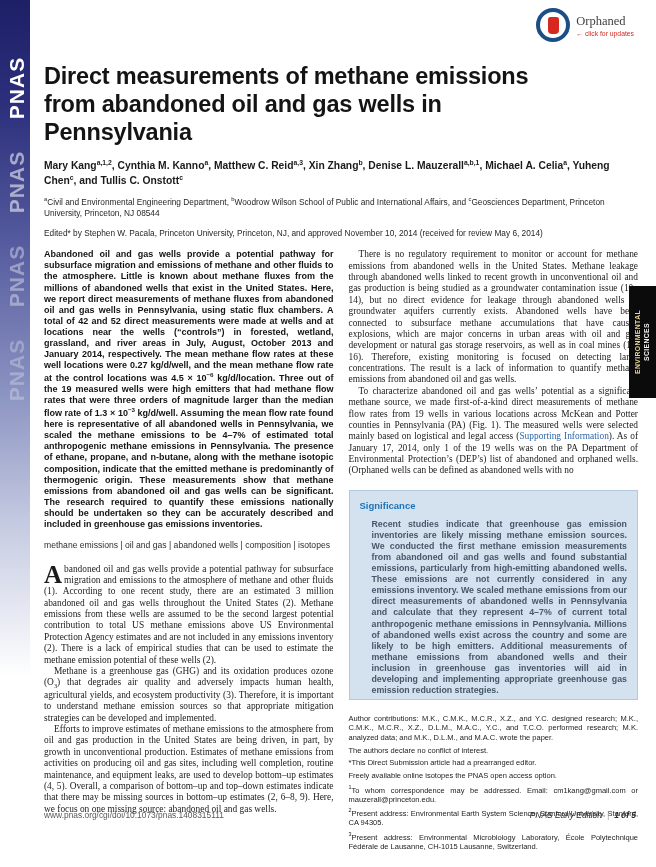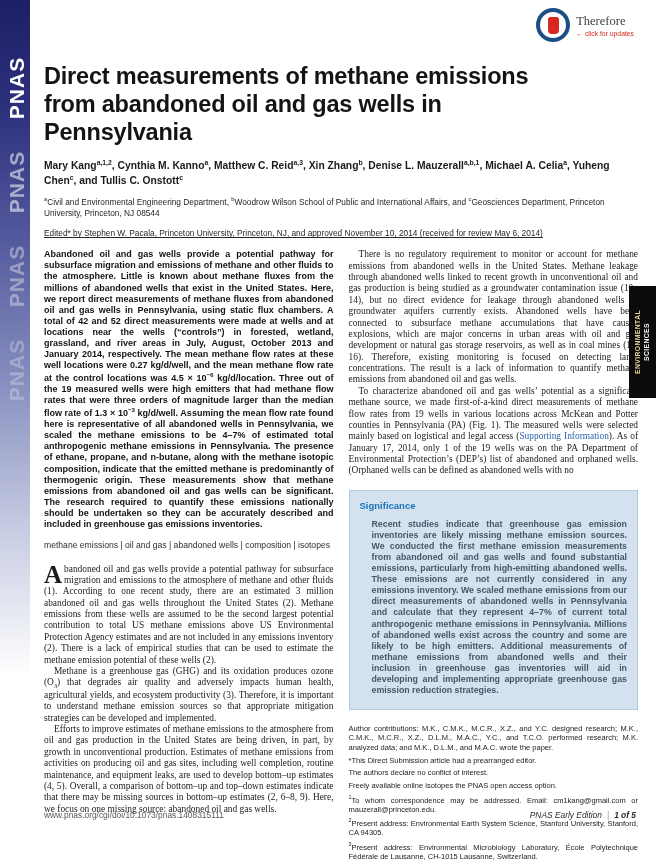--- a/index.html
+++ b/index.html
@@ -47,21 +47,21 @@
   
   .content { padding:10px 18px 0 44px; }
   h1.title {
     margin:52px 70px 0 0; font-size:23.5px; line-height:1.2; color:#141414;
     font-weight:bold; letter-spacing:-0.2px;
   }
   .authors { margin:11px 0 0 0; font-size:10.3px; line-height:1.4; font-weight:bold; color:#1a1a1a; }
   .authors sup { font-size:6.8px; }
   .affil { margin:7px 0 0 0; font-size:8.3px; line-height:1.35; color:#262626; }
   .affil sup { font-size:5.8px; }
-  .edited { margin:9px 0 0 0; font-size:8.3px; color:#262626;text-decoration:underline; }
+  .edited { margin:9px 0 0 0; font-size:8.3px; color:#262626; }
 
   
   .cols { display:flex; gap:15px; margin-top:11px; }
   .col { width:296px; }
 
   .abstract {
     margin:0; font-size:9px; line-height:1.23; font-weight:bold; color:#141414;
     text-align:justify;
   }
   .abstract sup { font-size:6.2px; }
@@ -74,21 +74,21 @@
   .body sub { font-size:6.4px; }
   .first-body { margin-top:12px; }
   .indent { text-indent:10px; }
   .dropcap::first-letter {
     float:left; font-size:25px; line-height:20px; font-weight:bold; padding:1px 2px 0 0;
   }
   .si-link { color:#2e66a8; text-decoration:none; cursor:pointer; }
 
   
   .sig-box {
-    margin-top:13px; background:#d4e1ee; border:1px solid #b3c8dd; padding:9px 10px 12px 10px;
+    margin-top:13px; background:#d4e1ee; border:1px solid #b3c8dd; padding:9px 10px 2px 10px;
     box-sizing:border-box;
   }
   .sig-head { font-size:9.5px; font-weight:bold; color:#1b75bc; }
   .sig-body {
     margin:8px 0 1px 12px; font-size:8.8px; line-height:1.26; font-weight:bold;
     color:#47586b; text-align:justify;
   }
 
   
   .footnotes { margin-top:14px; }
@@ -123,21 +123,21 @@
       <div class="tab-line1">ENVIRONMENTAL</div>
       <div class="tab-line2">SCIENCES</div>
     </div>
   </div>
 
   <div class="crossmark">
     <div class="cm-icon">
       <div class="cm-mark"></div>
     </div>
     <div class="cm-text">
-      <div class="cm-name">Therefore</div>
+      <div class="cm-name">Orphaned</div>
       <div class="cm-tag">
         <span>←</span>
         <span>click for updates</span>
       </div>
     </div>
   </div>
 
   <div class="content">
     <h1 class="title">Direct measurements of methane emissions from abandoned oil and gas wells in Pennsylvania</h1>
     <p class="authors">Mary Kang<sup>a,1,2</sup>, Cynthia M. Kanno<sup>a</sup>, Matthew C. Reid<sup>a,3</sup>, Xin Zhang<sup>b</sup>, Denise L. Mauzerall<sup>a,b,1</sup>, Michael A. Celia<sup>a</sup>, Yuheng Chen<sup>c</sup>, and Tullis C. Onstott<sup>c</sup></p>
@@ -158,22 +158,22 @@
         <p class="body indent">There is no regulatory requirement to monitor or account for methane emissions from abandoned wells in the United States. Methane leakage through abandoned wells linked to recent growth in unconventional oil and gas production is being studied as a groundwater contamination issue (10–14), but no direct evidence for leakage through abandoned wells to groundwater aquifers currently exists. Abandoned wells have been connected to subsurface methane accumulations that have caused explosions, which are major concerns in urban areas with oil and gas development or natural gas storage reservoirs, as well as in coal mines (15, 16). Therefore, existing monitoring is focused on detecting large concentrations. The result is a lack of information to quantify methane emissions from abandoned oil and gas wells.</p>
         <p class="body indent"><span>To characterize abandoned oil and gas wells’ potential as a significant methane source, we made first-of-a-kind direct measurements of methane flow rates from 19 wells in various locations across McKean and Potter counties in Pennsylvania (PA) (Fig. 1). The measured wells were selected mainly based on logistical and legal access (</span><a class="si-link">Supporting Information</a><span>). As of January 17, 2014, only 1 of the 19 wells was on the PA Department of Environmental Protection’s (DEP’s) list of abandoned and orphaned wells. (Orphaned wells can be defined as abandoned wells with no</span></p>
 
         <div class="sig-box">
           <div class="sig-head">Significance</div>
           <p class="sig-body">Recent studies indicate that greenhouse gas emission inventories are likely missing methane emission sources. We conducted the first methane emission measurements from abandoned oil and gas wells and found substantial emissions, particularly from high-emitting abandoned wells. These emissions are not currently considered in any emissions inventory. We scaled methane emissions from our direct measurements of abandoned wells in Pennsylvania and calculate that they represent 4–7% of current total anthropogenic methane emissions in Pennsylvania. Millions of abandoned wells exist across the country and some are likely to be high emitters. Additional measurements of methane emissions from abandoned wells and their inclusion in greenhouse gas inventories will aid in developing and implementing appropriate greenhouse gas emission reduction strategies.</p>
         </div>
 
         <div class="footnotes">
           <p>Author contributions: M.K., C.M.K., M.C.R., X.Z., and Y.C. designed research; M.K., C.M.K., M.C.R., X.Z., D.L.M., M.A.C., Y.C., and T.C.O. performed research; M.K. analyzed data; and M.K., D.L.M., and M.A.C. wrote the paper.</p>
+          <p>The authors declare no conflict of interest.</p>
           <p>*This Direct Submission article had a prearranged editor.</p>
-          <p>The authors declare no conflict of interest.</p>
           <p>Freely available online isotopes the PNAS open access option.</p>
           <p><sup>1</sup>To whom correspondence may be addressed. Email: cm1kang@gmail.com or mauzerall@princeton.edu.</p>
           <p><sup>2</sup>Present address: Environmental Earth System Science, Stanford University, Stanford, CA 94305.</p>
           <p><sup>3</sup>Present address: Environmental Microbiology Laboratory, École Polytechnique Fédérale de Lausanne, CH-1015 Lausanne, Switzerland.</p>
         </div>
       </div>
     </div>
   </div>
 
   <div class="footer">

